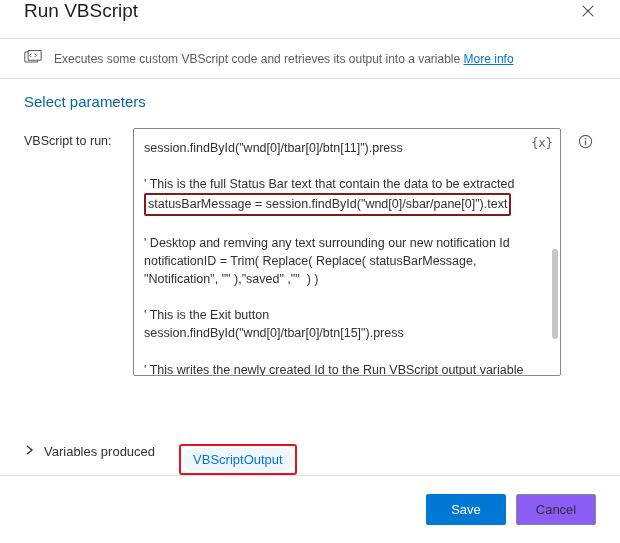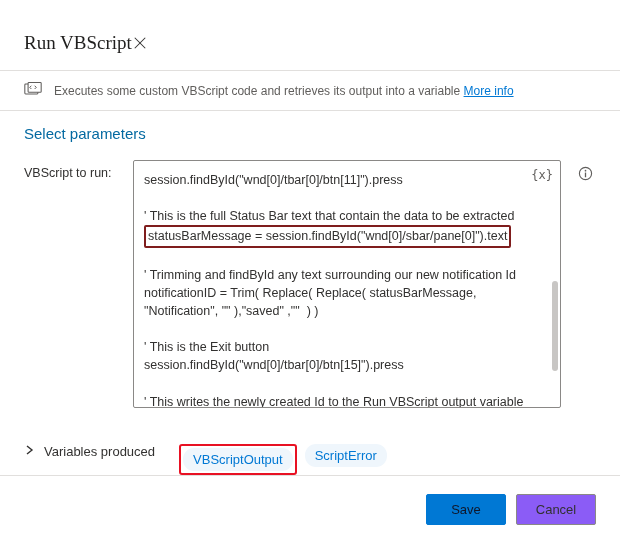--- a/index.html
+++ b/index.html
@@ -7,23 +7,22 @@
     font-family: "Segoe UI", Arial, sans-serif;
     font-size: 13px;
     color: #323130;
     background: #fff;
     width: 620px;
     height: 543px;
     overflow: hidden;
   }
   .dialog { width: 620px; height: 543px; display: flex; flex-direction: column; }
   .hdr {
-    display: flex; align-items: center; justify-content: flex-start;
-    padding: 32px 24px 16px 24px;
-    font-family: Liberation Serif, serif;
+    display: flex; align-items: center; justify-content: space-between;
+    padding: 0 24px 16px 24px;
   }
   .title { font-size: 19px; font-weight: 400; color: #201f1e; }
   .close-btn { width:16px; height:16px; cursor:pointer; display:flex; align-items:center; justify-content:center; }
   .close-btn svg { width:14px; height:14px; }
   .divider { height:1px; background:#e1dfdd; }
   .info-bar {
     display:flex; align-items:center; gap:12px;
     padding: 10px 24px;
     background:#fff;
     color:#605e5c;
@@ -75,21 +74,21 @@
   .footer {
     display:flex; justify-content:flex-end; gap:10px;
     padding: 18px 24px;
     border-top:1px solid #e1dfdd;
     margin-top:auto;
   }
   .btn {
     min-width:80px; padding:7px 18px; font-size:13px; border-radius:2px;
     cursor:pointer; border:1px solid #8a8886; background:#8b5cf6; color:#323130;
   }
-  .btn-primary { background:#0078d4; color:#0f172a; border-color:#0078d4; }
+  .btn-primary { background:#0078d4; color:#ffffff; border-color:#0078d4; }
 </style>
 </head>
 <body>
 
 <div class="dialog">
 
   <div class="hdr">
     <div class="title">Run VBScript</div>
     <div class="close-btn">
       <svg viewBox="0 0 16 16">
@@ -119,21 +118,21 @@
     <div class="section-title">Select parameters</div>
 
     <div class="field-row">
       <div class="field-label">VBScript to run:</div>
       <div class="code-wrap">
         <div class="code-box"><span>session.findById("wnd[0]/tbar[0]/btn[11]").press</span>
 
 <span>' This is the full Status Bar text that contain the data to be extracted</span>
 <span class="hl">statusBarMessage = session.findById("wnd[0]/sbar/pane[0]").text</span>
 
-<span>' Trimming and findById any text surrounding our new notification Id</span>
+<span>' Desktop and remving any text surrounding our new notification Id</span>
 <span>notificationID = Trim( Replace( Replace( statusBarMessage, "Notification", "" ),"saved" ,""  ) )</span>
 
 <span>' This is the Exit button</span>
 <span>session.findById("wnd[0]/tbar[0]/btn[15]").press</span>
 
 <span>' This writes the newly created Id to the Run VBScript output variable in Power Automate Desktop</span>
 <div class="scrollbar"></div></div>
         <div class="fx-icon">{x}</div>
       </div>
       <div class="info-icon-right">
@@ -150,21 +149,20 @@
     <span class="chevron">
       <svg viewBox="0 0 12 12">
           <path d="M3 2 L8 6 L3 10" fill="none" stroke="#323130" stroke-width="1.4"></path>
         </svg>
     </span>
     <span class="vars-label">Variables produced</span>
     <span style="width:8px"></span>
     <span class="chip-hl">
       <span class="chip">VBScriptOutput</span>
     </span>
-    <span class="chip">ScriptError</span>
   </div>
 
   <div class="footer">
     <button class="btn btn-primary">Save</button>
     <button class="btn">Cancel</button>
   </div>
 
 </div>
 
 </body></html>

